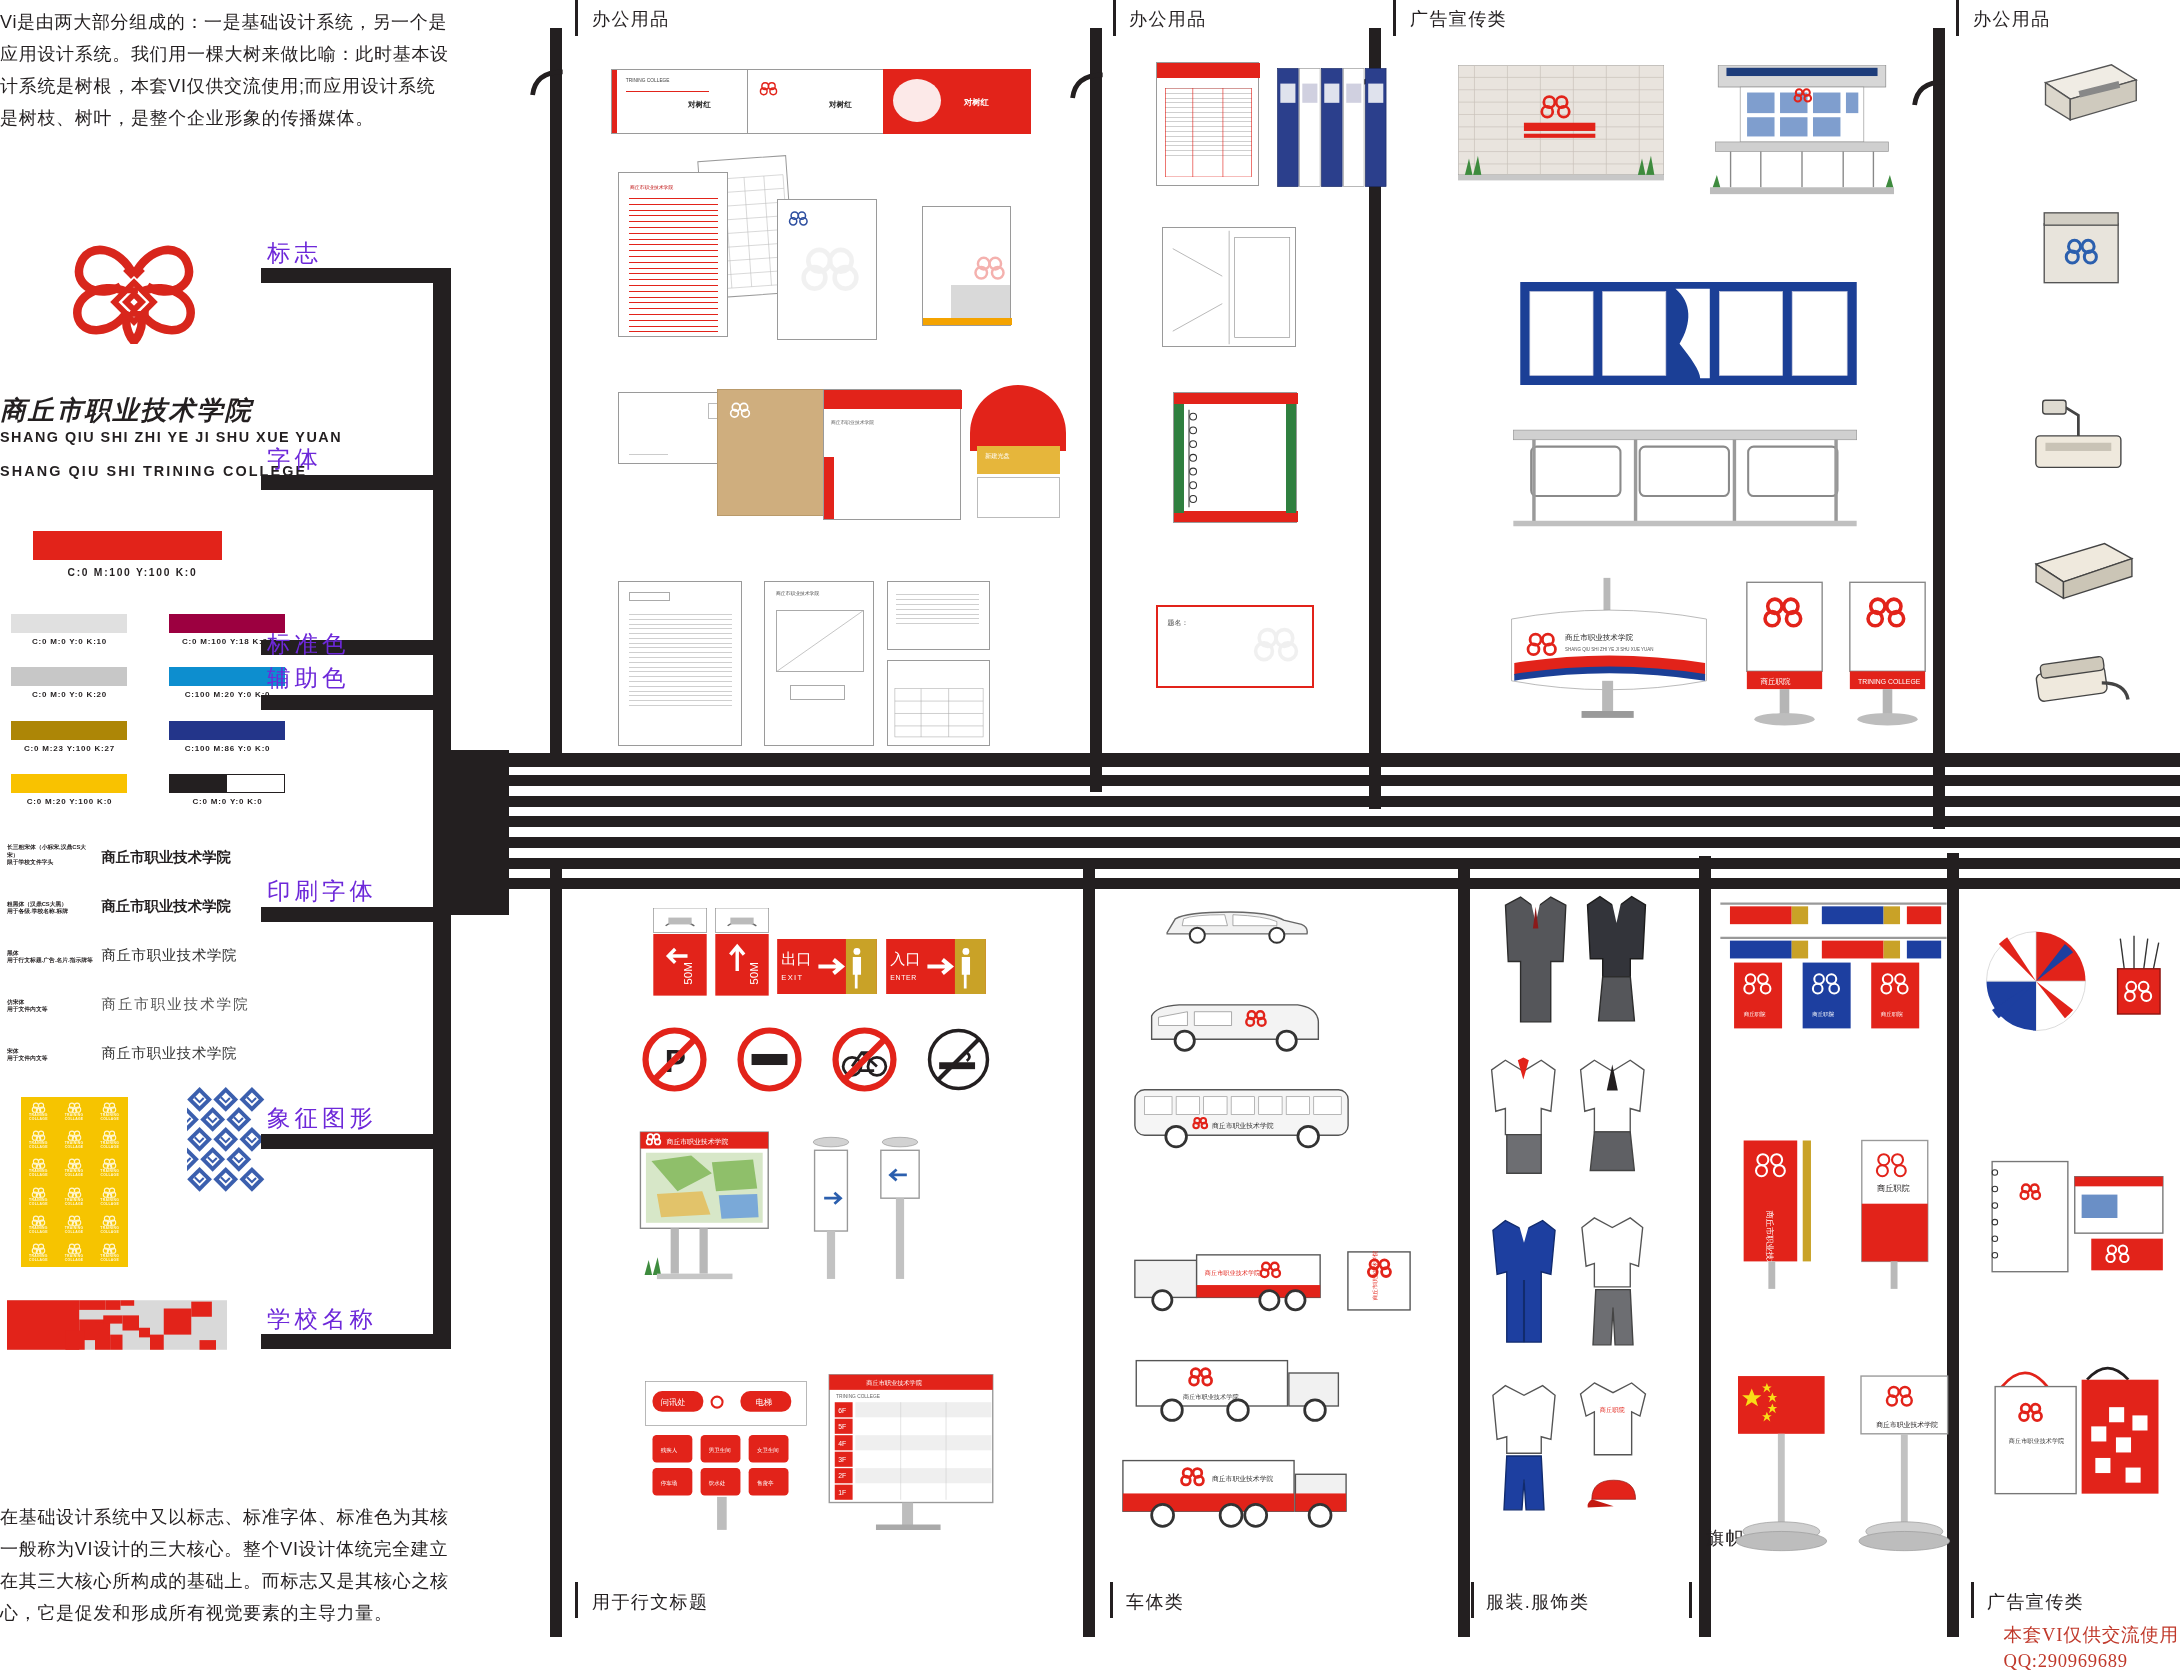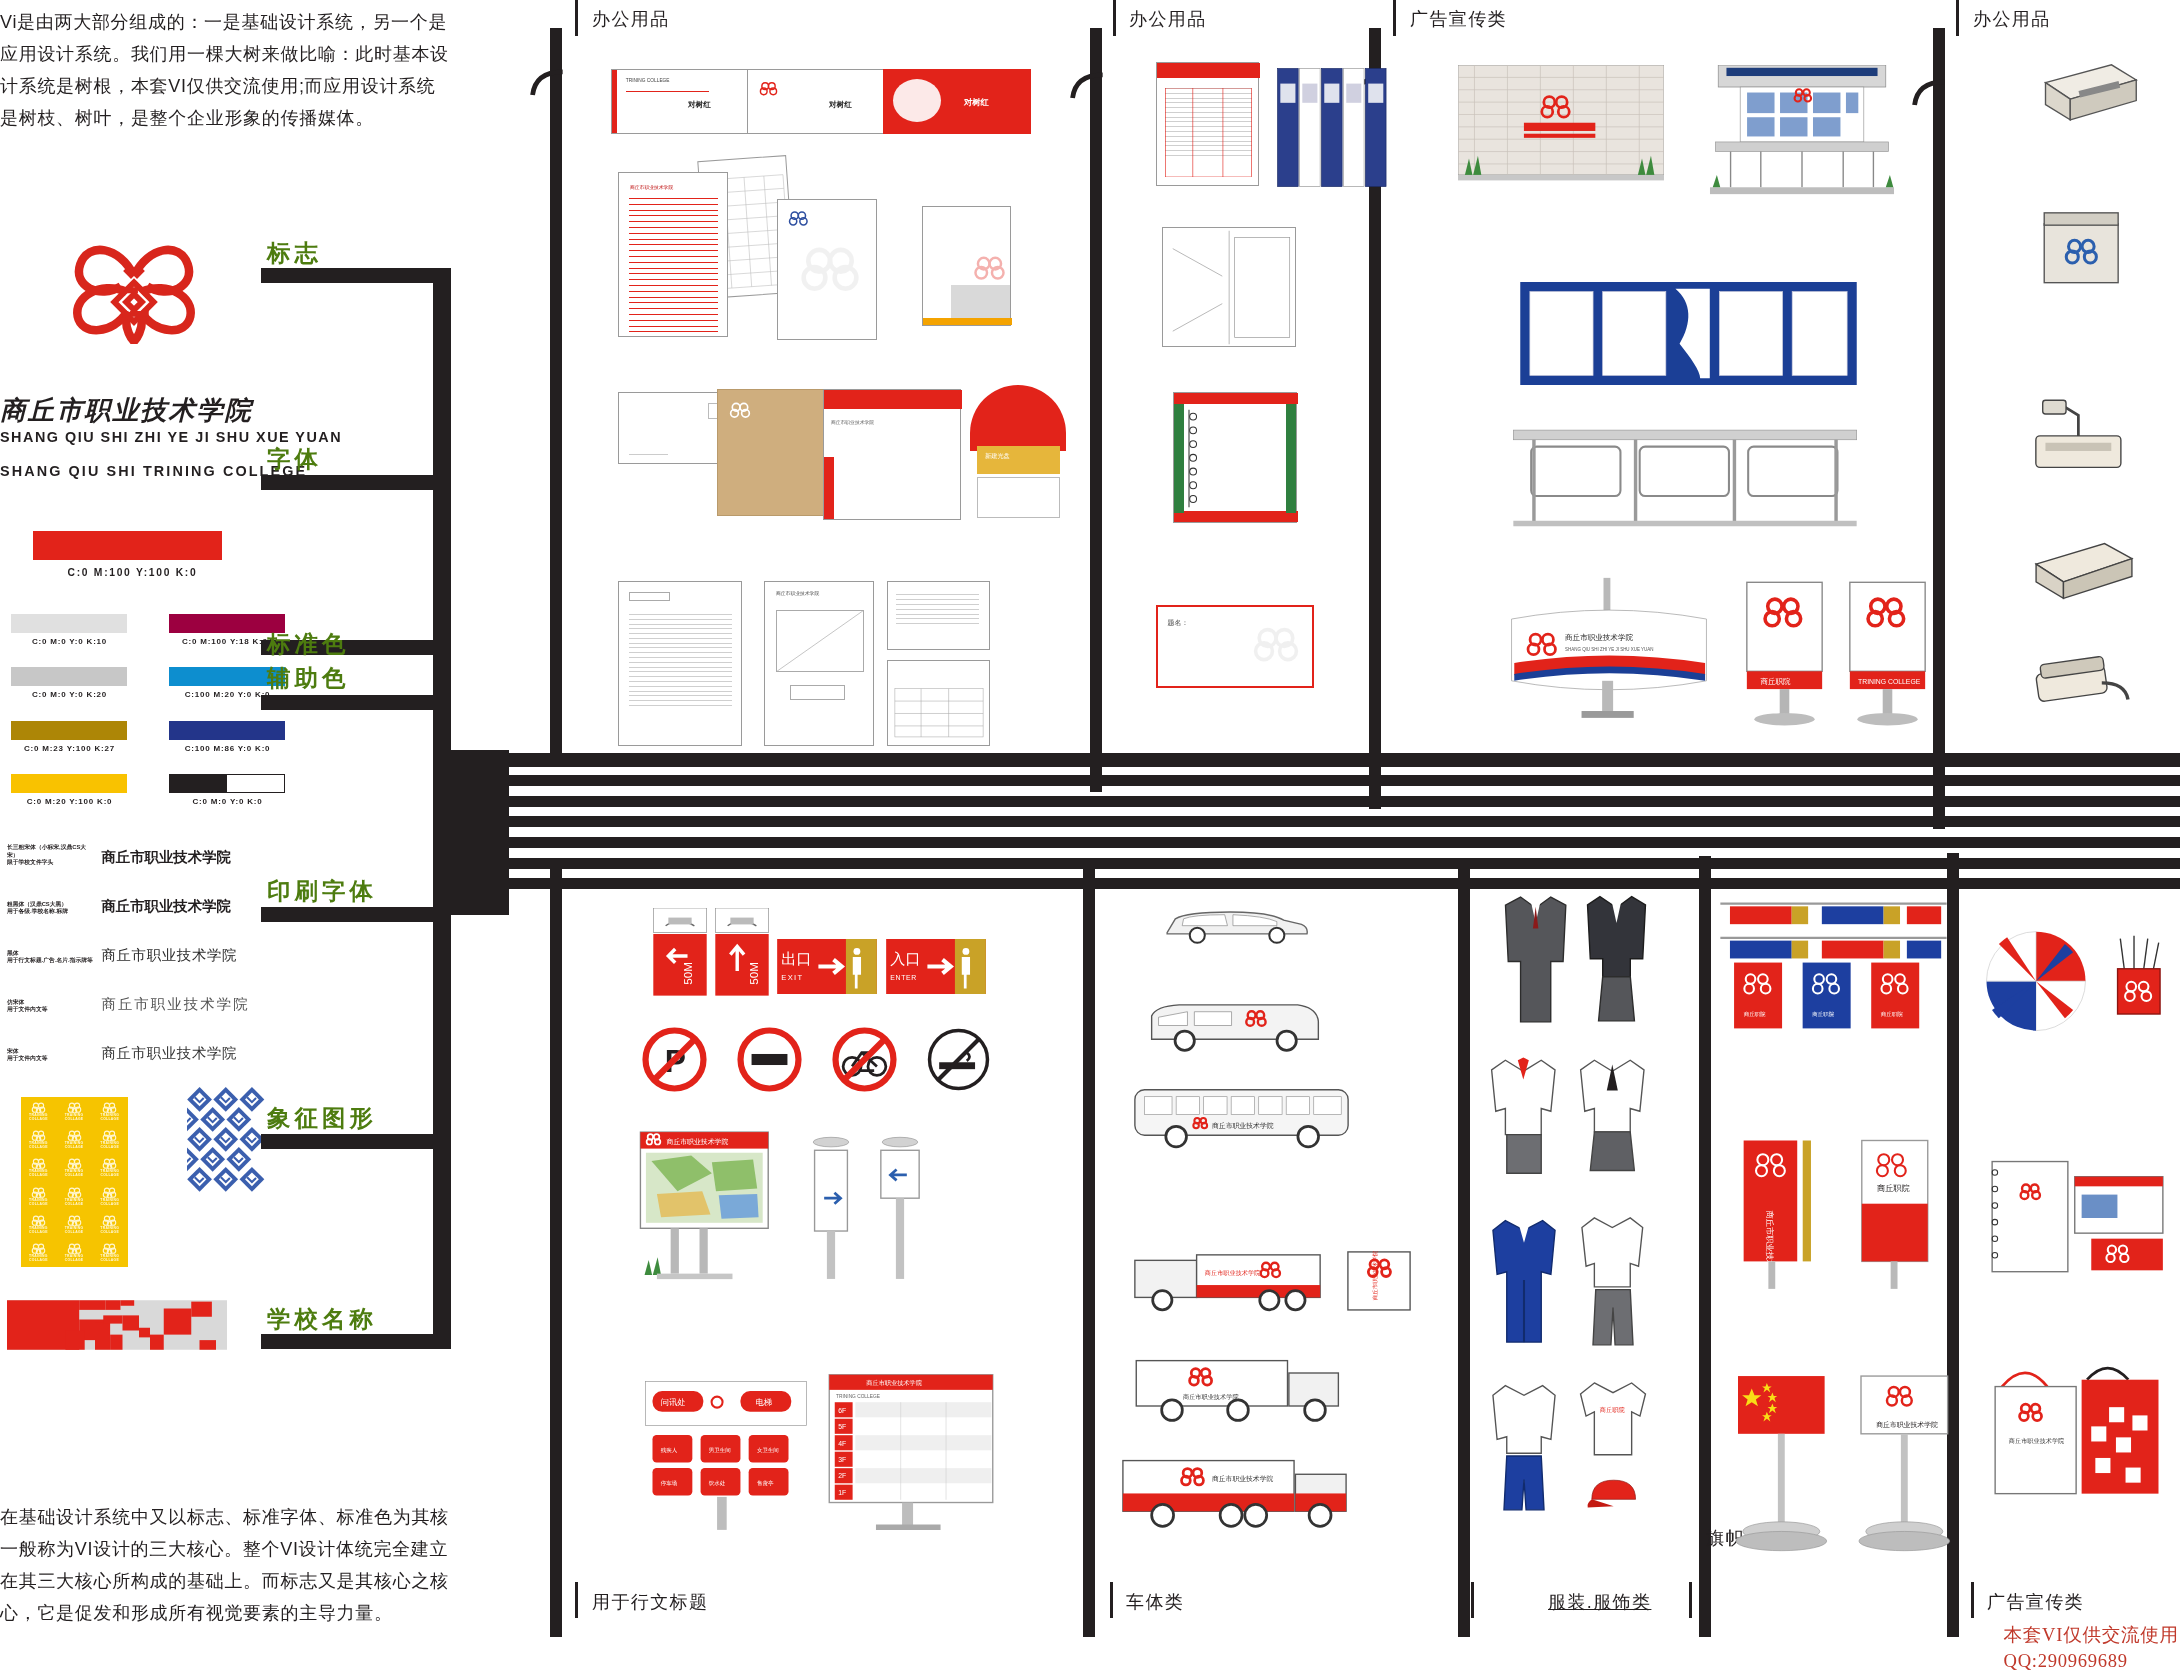--- a/index.html
+++ b/index.html
@@ -75,22 +75,22 @@
 
   
   #symbol-blue { left:187px; top:1087px; width:83px; height:124px; }
 
   
   #aux-graphic { left:6.9px; top:1300px; width:220px; height:50px; }
 
   
   .trunk { background:#231f20; position:absolute; }
   .branch-label {
-    position:absolute; font-size:23.4px; font-weight:bold; letter-spacing:4.1px;
-    color:#4d7c0f; white-space:nowrap;
+    position:absolute; font-size:23.4px; font-weight:normal; letter-spacing:4.1px;
+    color:#6d28d9; white-space:nowrap;
   }
 
   
   .sec-label {
     position:absolute; font-size:18px; letter-spacing:1.4px; color:#231f20; white-space:nowrap;
     font-weight:normal;
   }
   .sec-rule { position:absolute; background:#231f20; }
   .card { border:0.8px solid #9a9a9a; background:#fff; position:absolute; }
   .lines { position:absolute; }
@@ -577,21 +577,21 @@
 <div class="sec-rule" style="left:1956px; top:0px; width:3.4px; height:36px;"></div>
 <div class="sec-label" style="left:1973px; top:6.9px;">办公用品</div>
 
 <div class="sec-rule" style="left:575px; top:1582px; width:3.4px; height:36px;"></div>
 <div class="sec-label" style="left:592px; top:1590px;">用于行文标题</div>
 
 <div class="sec-rule" style="left:1110px; top:1582px; width:3.4px; height:36px;"></div>
 <div class="sec-label" style="left:1126px; top:1590px;">车体类</div>
 
 <div class="sec-rule" style="left:1471px; top:1582px; width:3.4px; height:36px;"></div>
-<div class="sec-label" style="left:1548px; top:1590px;text-decoration:underline;">服装.服饰类</div>
+<div class="sec-label" style="left:1486px; top:1590px;">服装.服饰类</div>
 
 <div class="sec-rule" style="left:1689px; top:1582px; width:3.4px; height:36px;"></div>
 <div class="sec-label" style="left:1706px; top:1526px;">旗帜类</div>
 
 <div class="sec-rule" style="left:1971px; top:1582px; width:3.4px; height:36px;"></div>
 <div class="sec-label" style="left:1987px; top:1590px;">广告宣传类</div>
 
 <div class="card" style="left:611px;top:69px;width:148px;height:65px;">
   <div style="position:absolute;left:0;top:0;width:4.8px;height:100%;background:#e2231a"></div>
   <div style="position:absolute;left:13.8px;top:8.3px;font-size:4.8px;color:#444;">TRINING COLLEGE</div>

